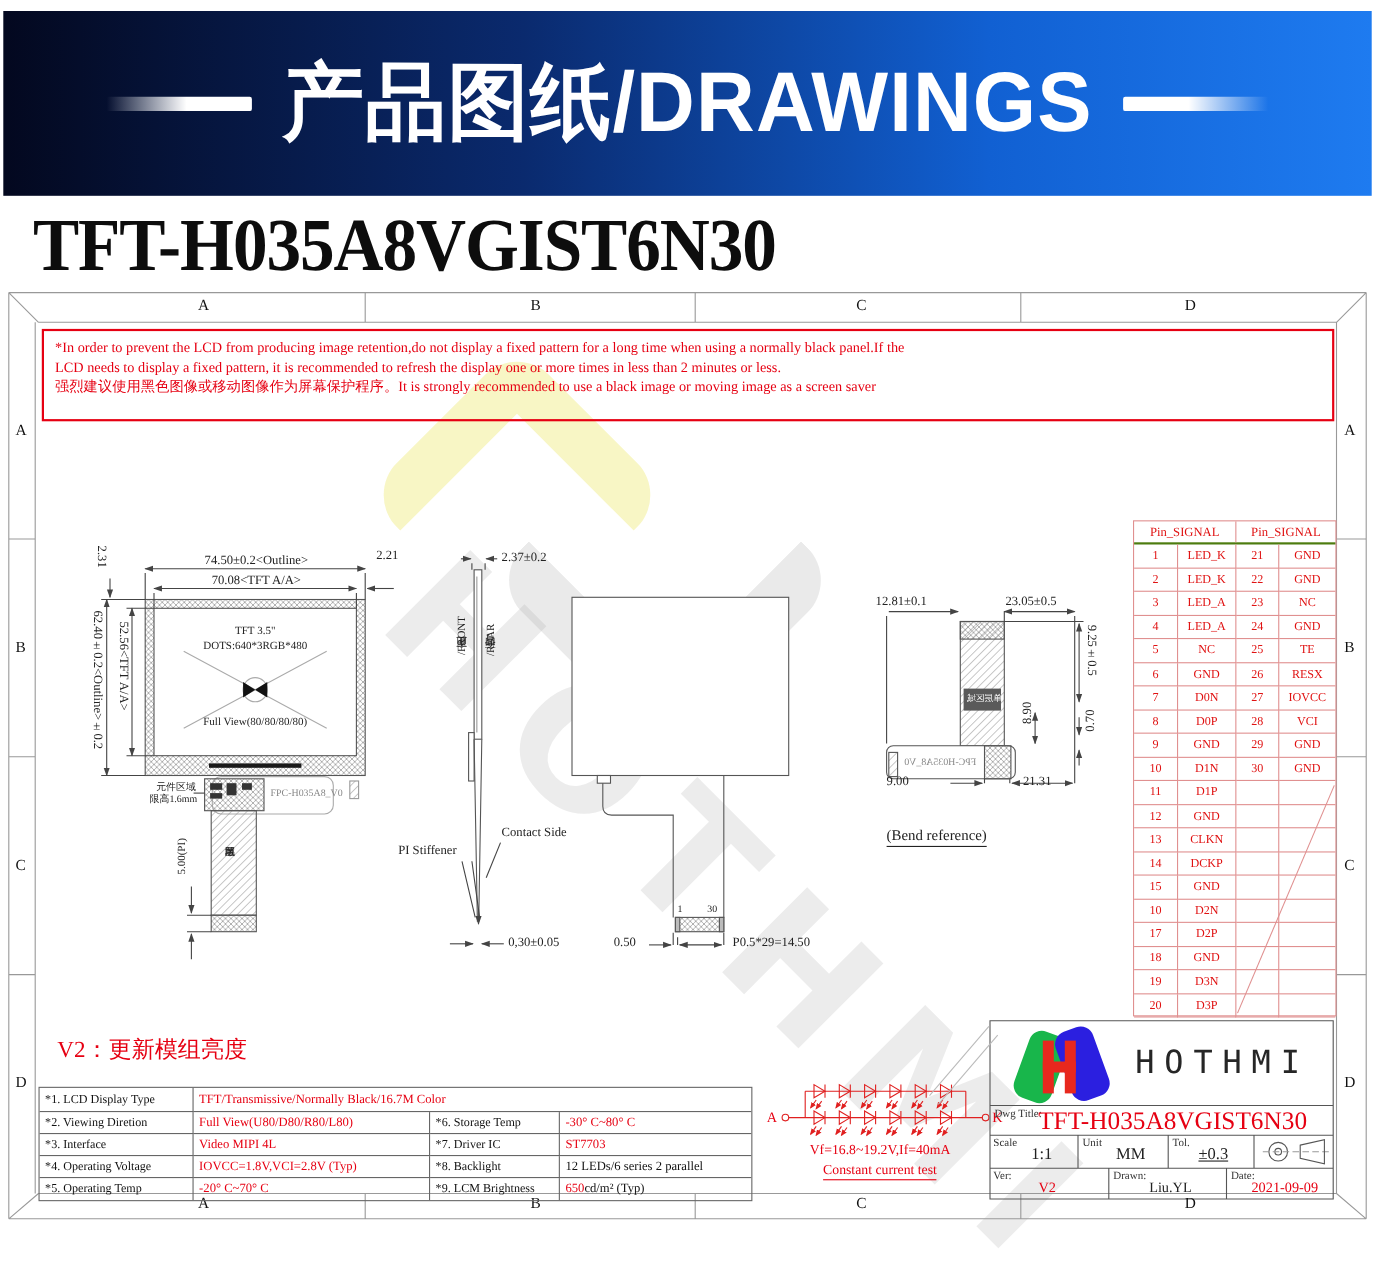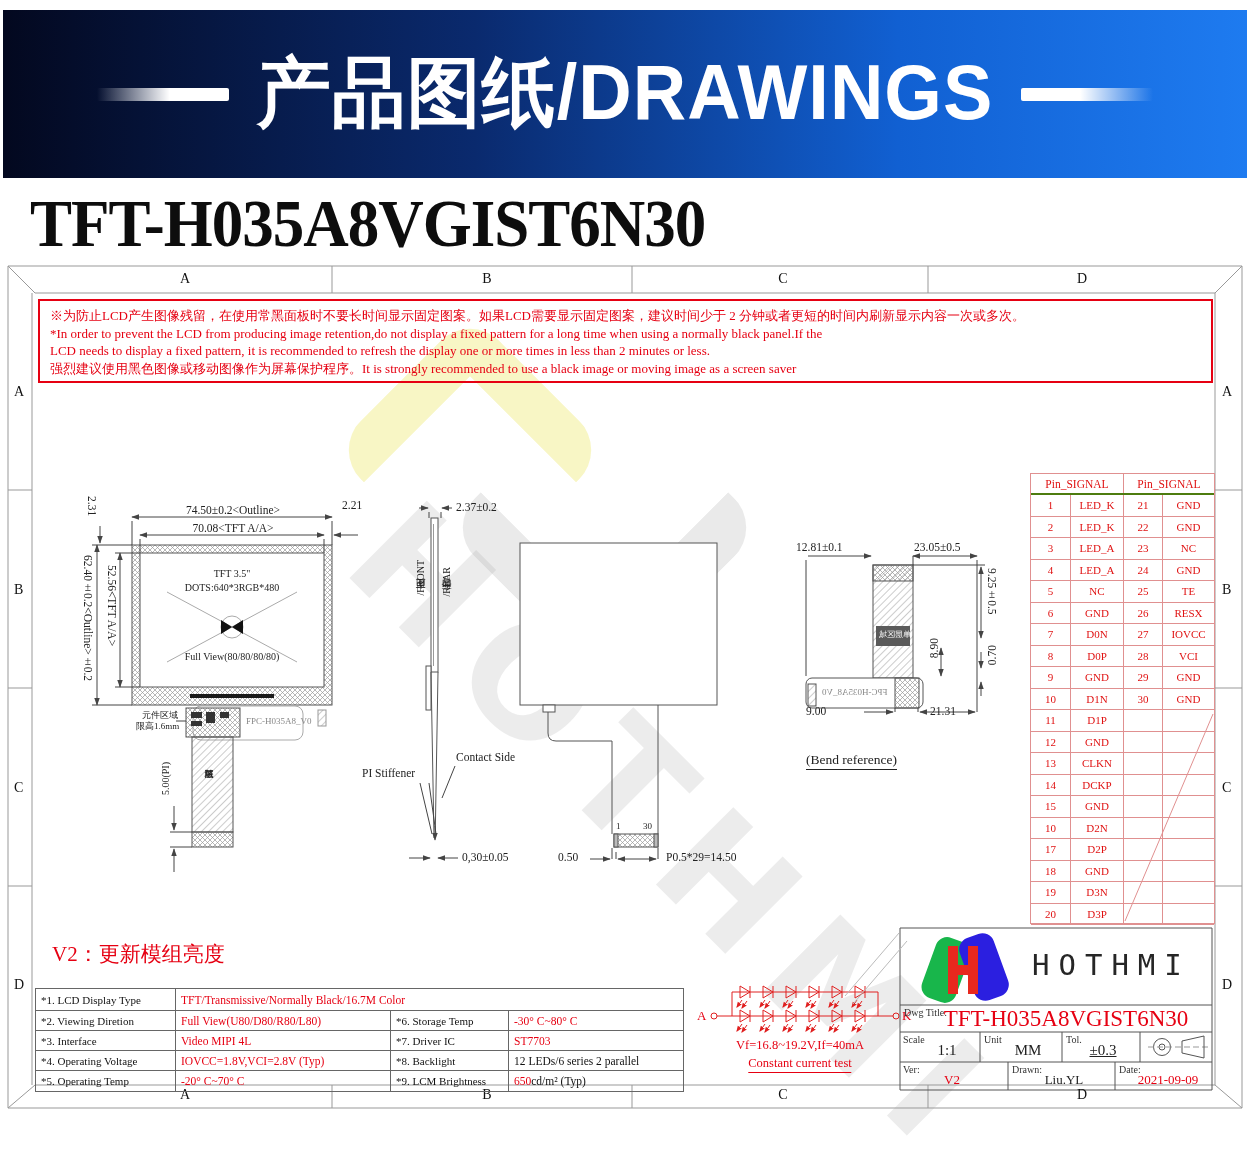--- a/index.html
+++ b/index.html
@@ -229,21 +229,20 @@
     <g>
       <rect x="928" y="938" width="36" height="64" rx="12" fill="#18b64b" transform="rotate(20 946 970)"></rect>
       <rect x="966" y="934" width="36" height="66" rx="12" fill="#2b1fe0" transform="rotate(-20 984 967)"></rect>
       <rect x="948" y="946" width="10" height="48" fill="#e8281e"></rect>
       <rect x="968" y="946" width="10" height="48" fill="#e8281e"></rect>
       <rect x="948" y="965" width="30" height="10" fill="#e8281e"></rect>
     </g>
   </svg>
 
   <div id="warn">
-    <div>※为防止LCD产生图像残留，在使用常黑面板时不要长时间显示固定图案。如果LCD需要显示固定图案，建议时间少于 2 分钟或者更短的时间内刷新显示内容一次或多次。</div>
     <div>*In order to prevent the LCD from producing image retention,do not display a fixed pattern for a long time when using a normally black panel.If the</div>
     <div>LCD needs to display a fixed pattern, it is recommended to refresh the display one or more times in less than 2 minutes or less.</div>
     <div>
       <span>强烈建议使用黑色图像或移动图像作为屏幕保护程序。</span><span>It is strongly recommended to use a black image or moving image as a screen saver</span>
     </div>
   </div>
 
   <span class="t c ruler" style="left:185px;top:271px;">A</span>
   <span class="t c ruler" style="left:487px;top:271px;">B</span>
   <span class="t c ruler" style="left:783px;top:271px;">C</span>

